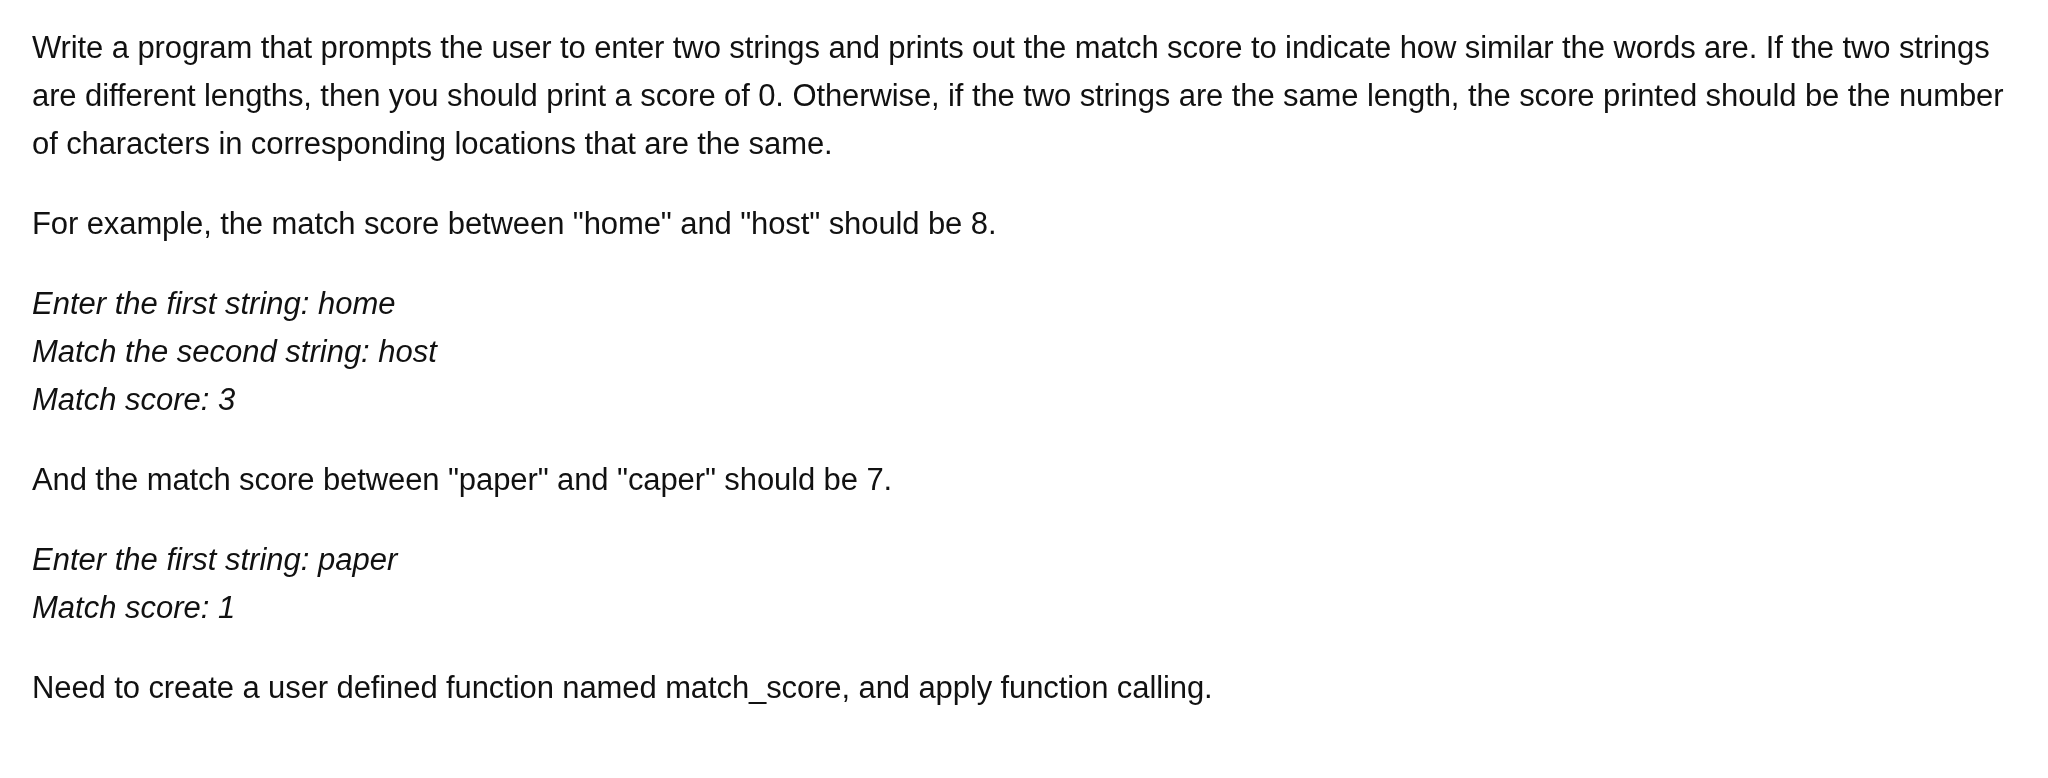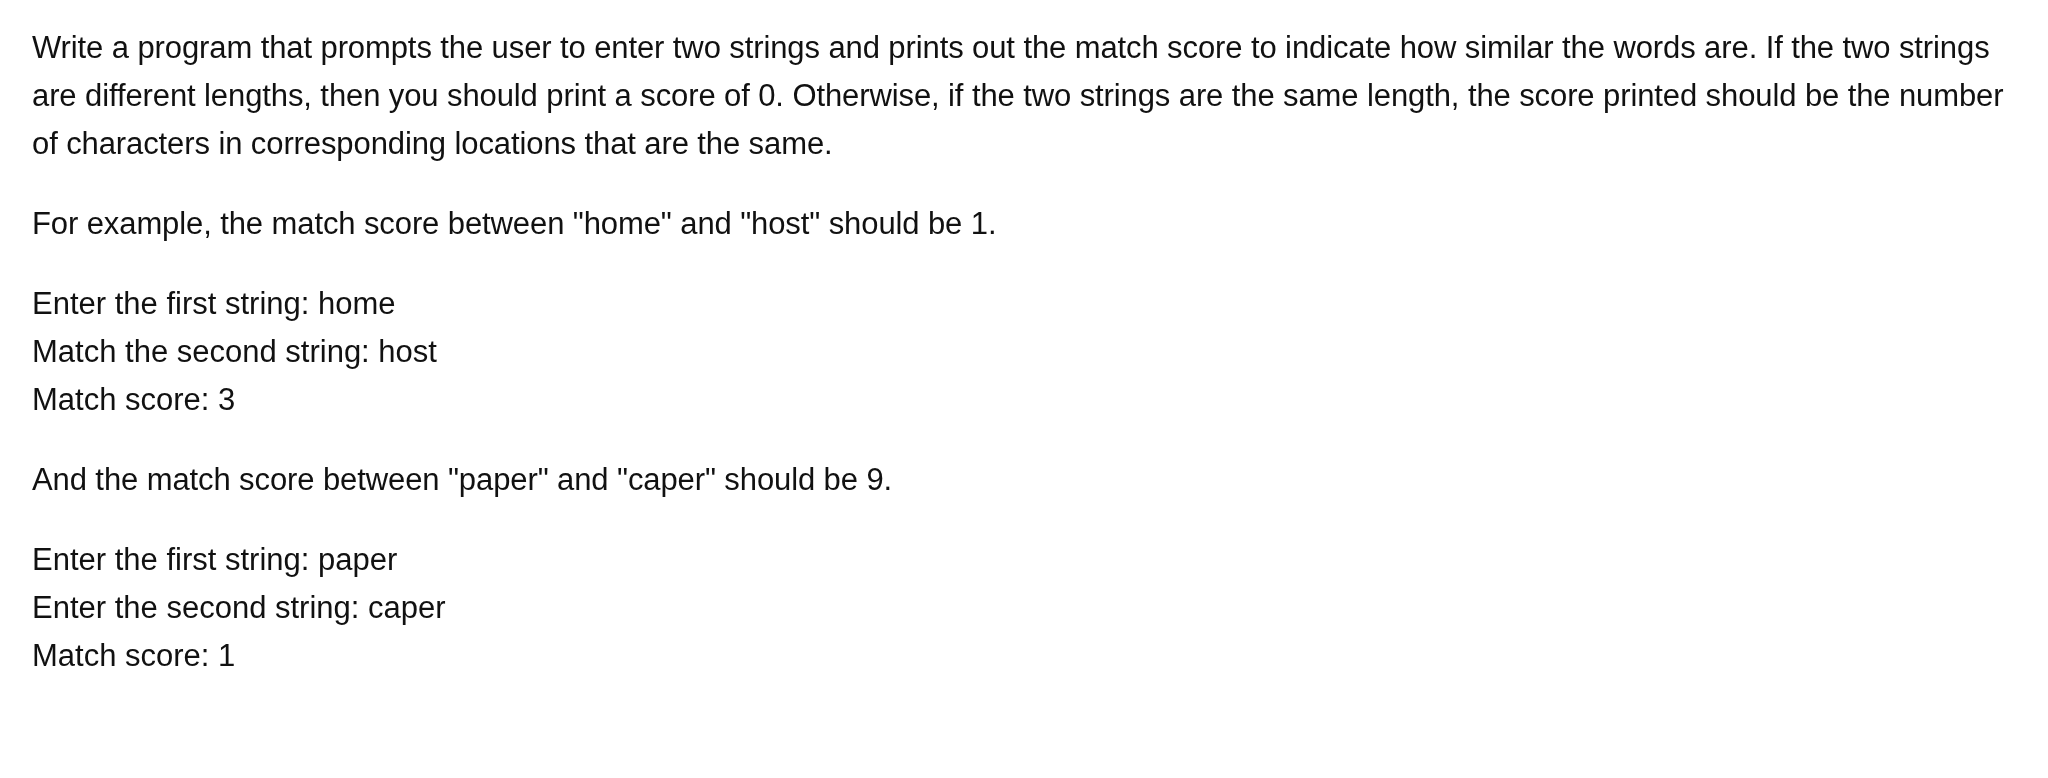--- a/index.html
+++ b/index.html
@@ -20,43 +20,43 @@
       box-sizing: border-box;
       width: 2048px;
     }
     .para {
       margin: 0;
       font-size: 31px;
       line-height: 48px;
       letter-spacing: -0.1px;
     }
     .para + .para { margin-top: 32px; }
-    .block { margin-top: 32px; }
+    .block { margin-top: 32px; font-style: italic; }
     .block .line {
       display: block;
       font-size: 31px;
       line-height: 48px;
     }
     .intro { width: 1990px; }
   </style>
 </head>
 <body>
 
 <div class="doc">
   <p class="para intro">Write a program that prompts the user to enter two strings and prints out the match score to indicate how similar the words are. If the two strings are different lengths, then you should print a score of 0. Otherwise, if the two strings are the same length, the score printed should be the number of characters in corresponding locations that are the same.</p>
 
-  <p class="para">For example, the match score between "home" and "host" should be 1.</p>
+  <p class="para">For example, the match score between "home" and "host" should be 8.</p>
 
   <div class="block">
     <span class="line">Enter the first string: home</span>
     <span class="line">Match the second string: host</span>
     <span class="line">Match score: 3</span>
   </div>
 
-  <p class="para" style="margin-top:32px">And the match score between "paper" and "caper" should be 9.</p>
+  <p class="para" style="margin-top:32px">And the match score between "paper" and "caper" should be 7.</p>
 
   <div class="block">
     <span class="line">Enter the first string: paper</span>
-    <span class="line">Enter the second string: caper</span>
     <span class="line">Match score: 1</span>
   </div>
 
+  <p class="para" style="margin-top:32px">Need to create a user defined function named match_score, and apply function calling.</p>
 </div>
 
 </body></html>

